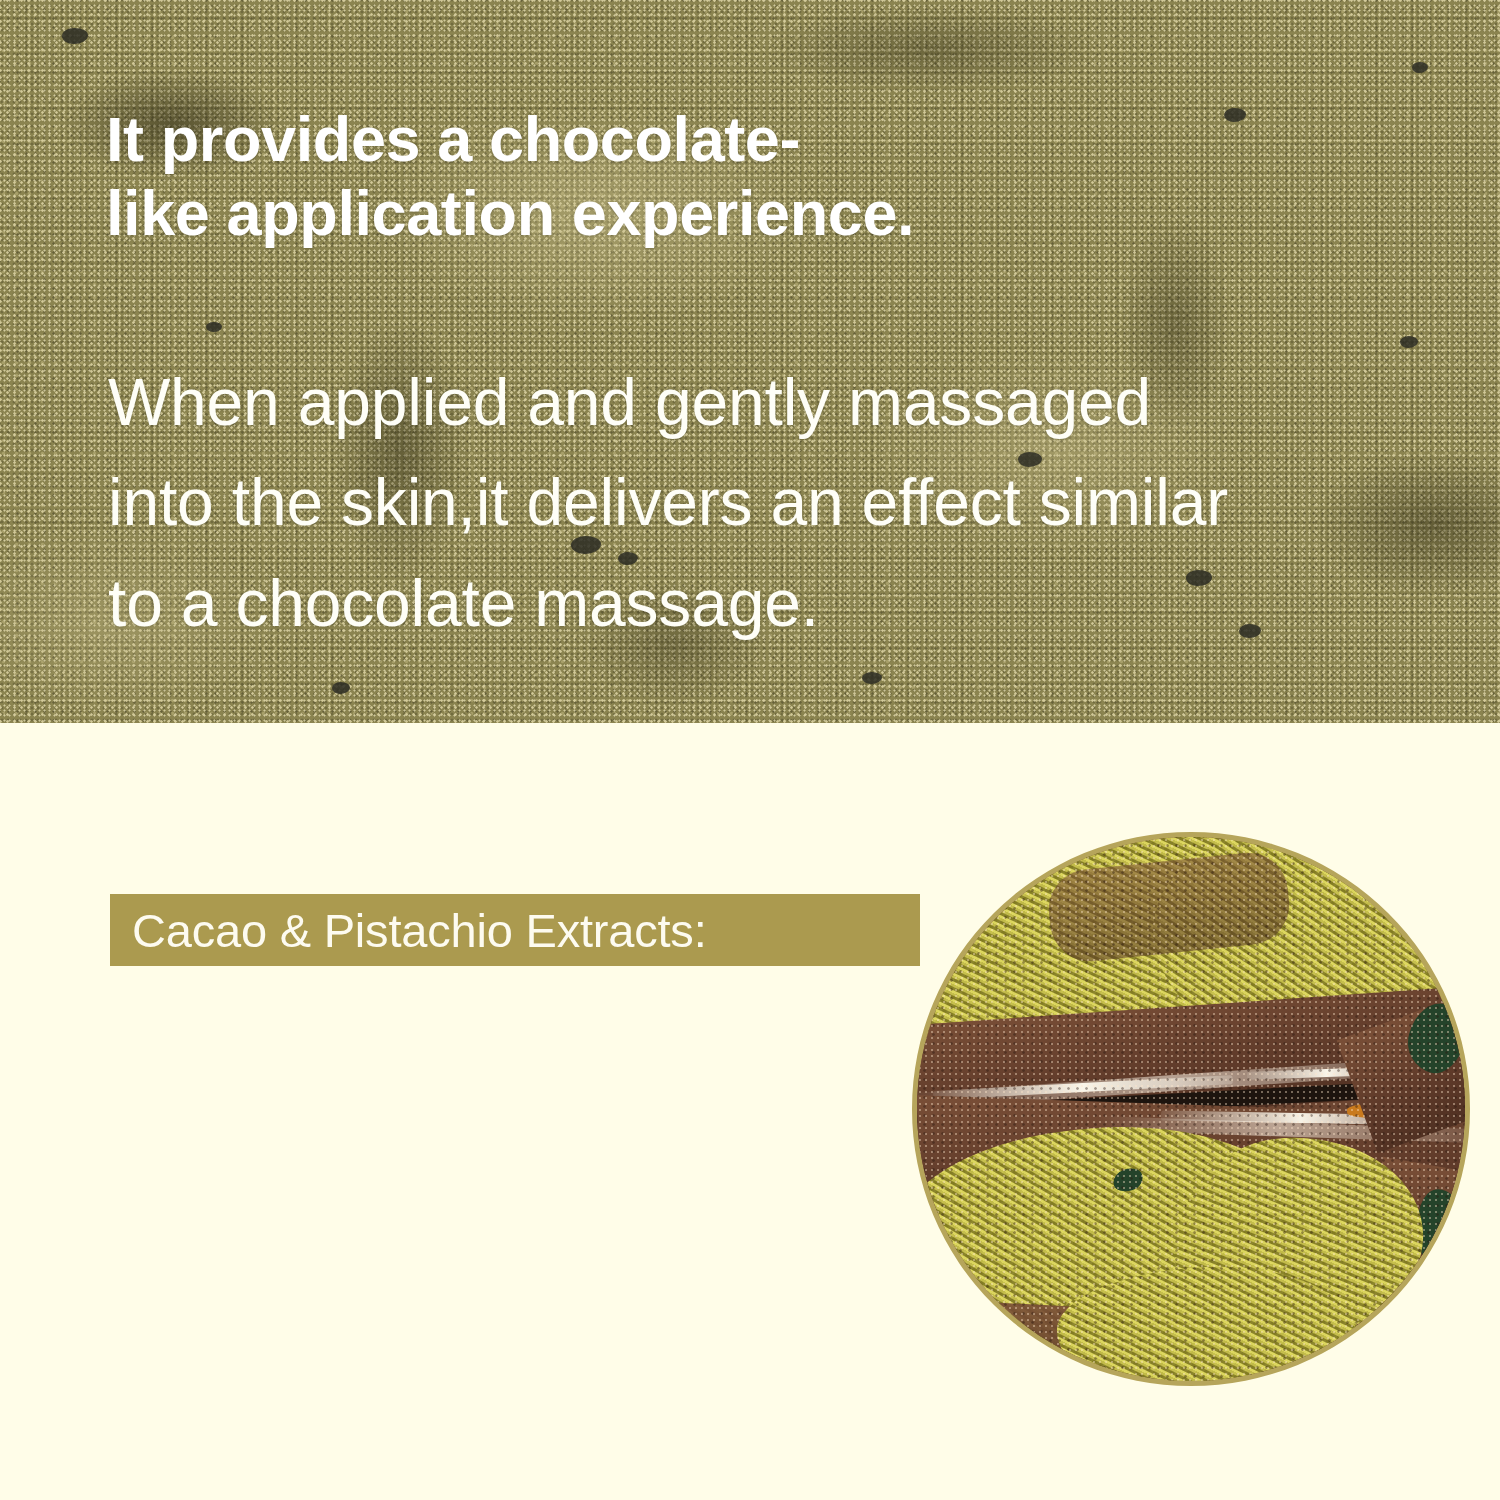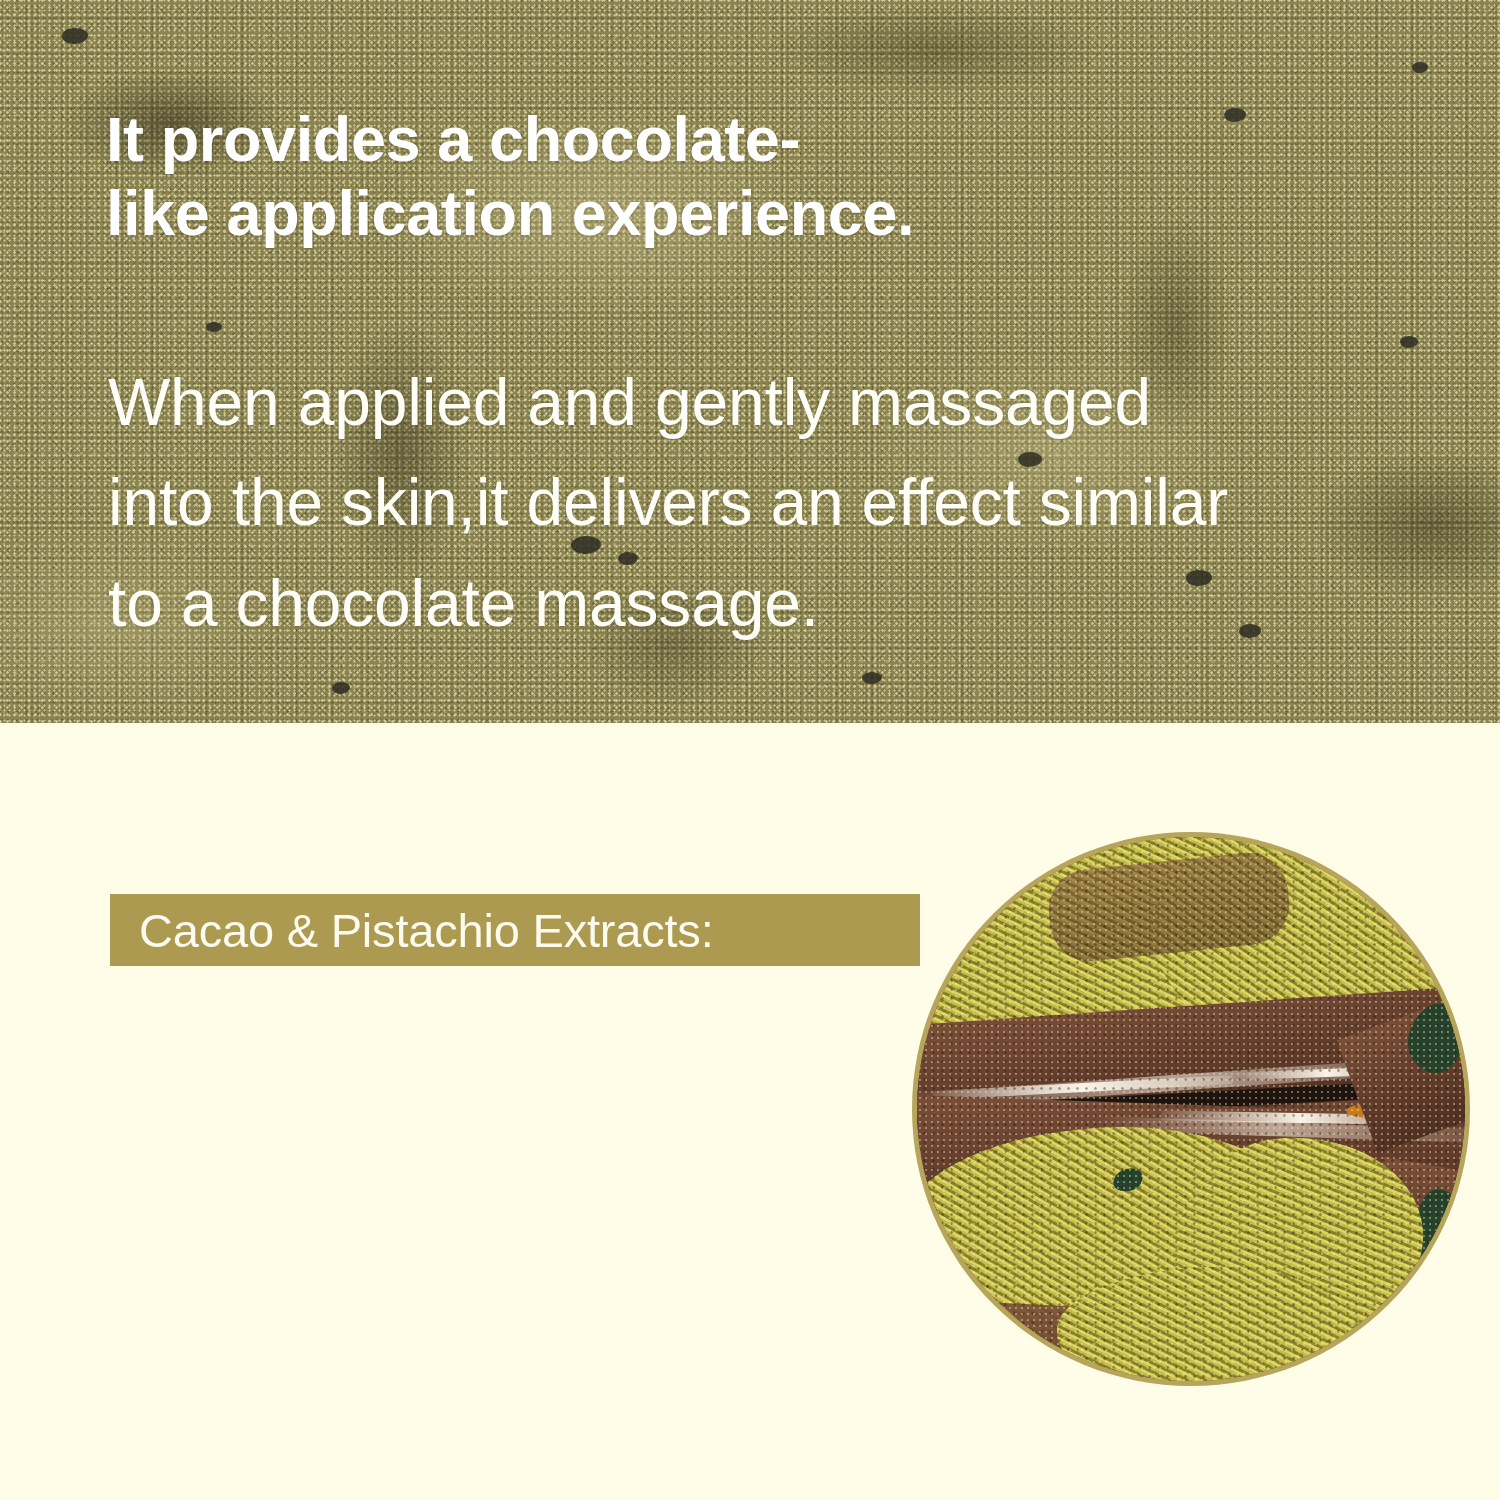--- a/index.html
+++ b/index.html
@@ -116,21 +116,21 @@
     height: 72px;
     background: #ab9a4f;
     display: flex;
     align-items: center;
   }
   .badge-label {
     color: #fdfbf0;
     font-size: 47px;
     font-weight: normal;
     letter-spacing: -0.2px;
-    padding-left: 29px;
+    padding-left: 22px;
     line-height: 1;
   }
   .lower-body {
     position: absolute;
     left: 108px;
     top: 284px;     
     width: 800px;
     margin: 0;
     color: #151510;
     font-size: 46px;

